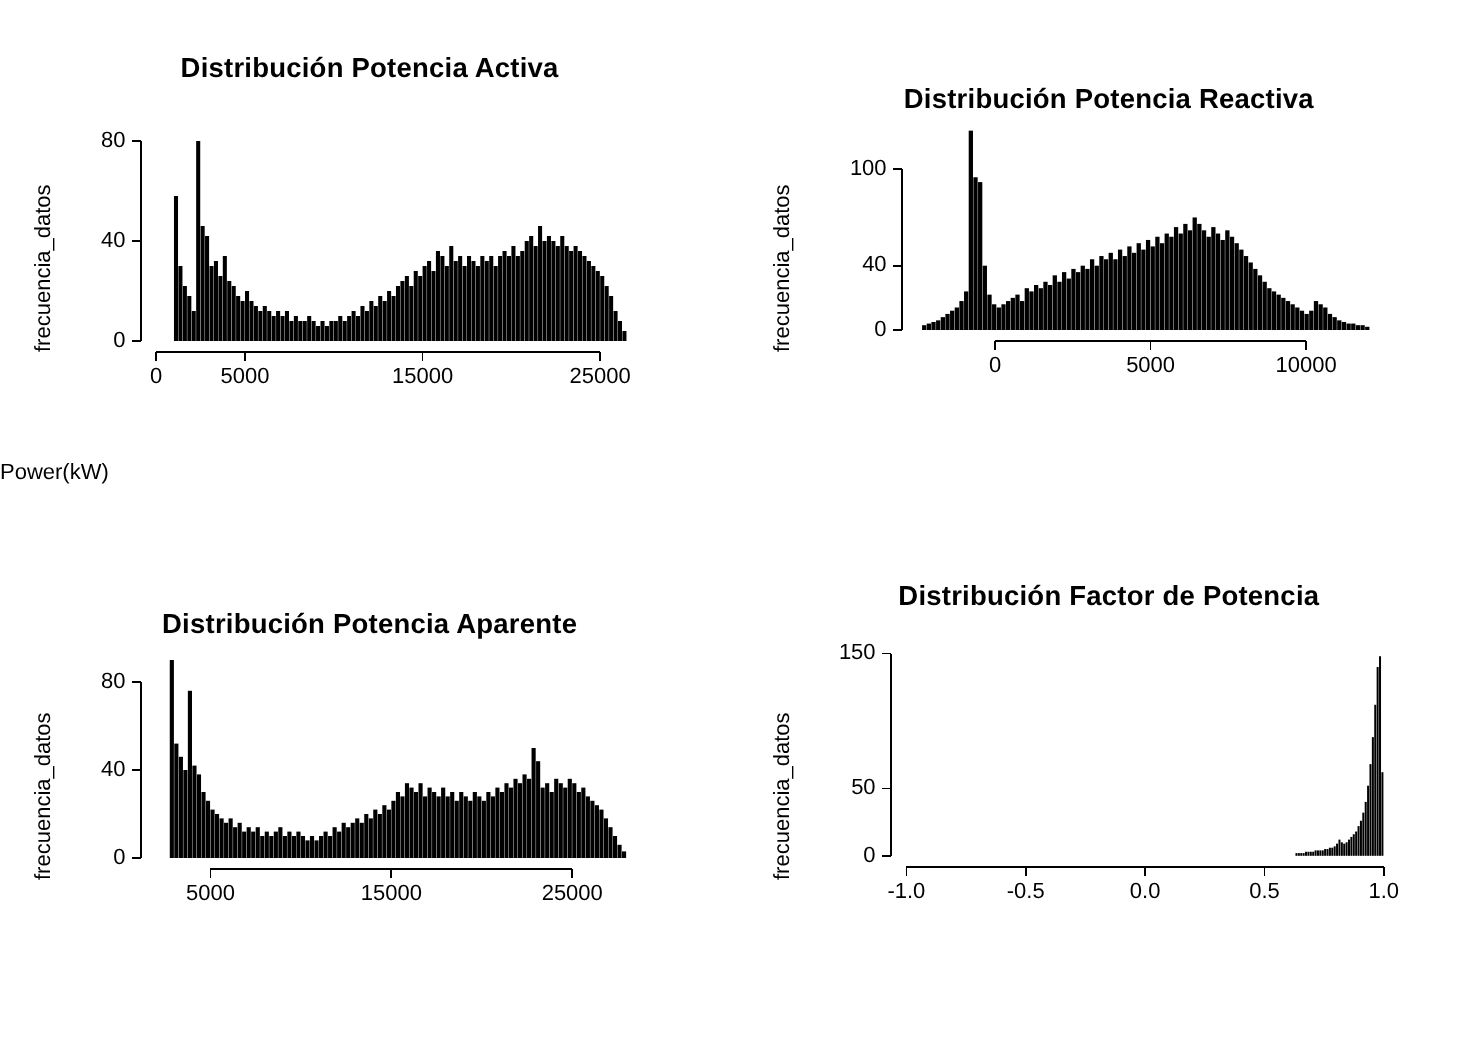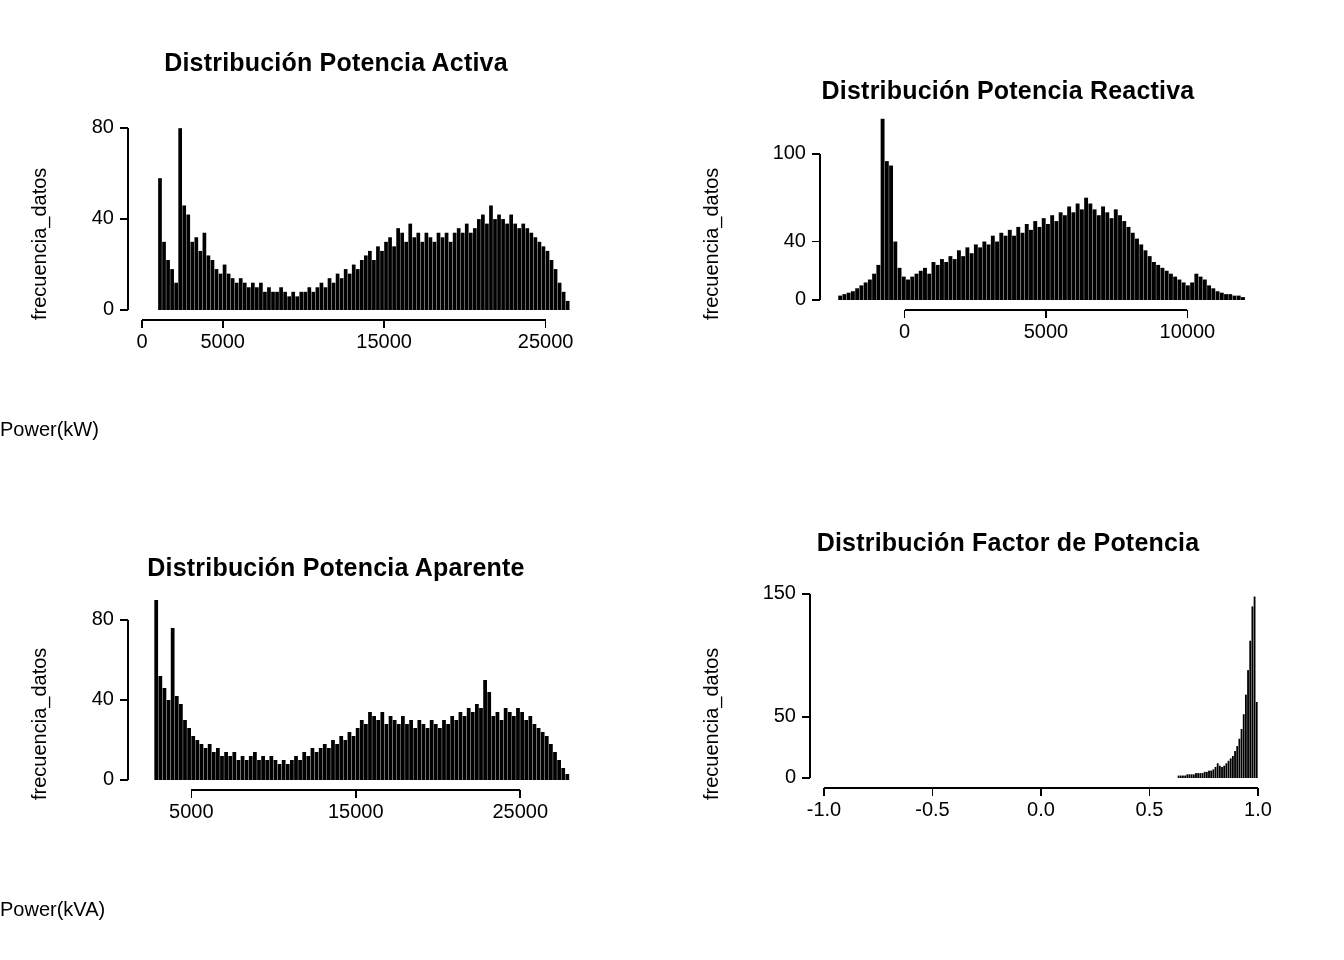--- a/index.html
+++ b/index.html
@@ -446,21 +446,20 @@
           <text x="-6" y="30" class="tick-label" text-anchor="end" dominant-baseline="middle">80</text>
           <line x1="71.33333333333333" y1="200" x2="400.22222222222223" y2="200" class="axis-line"></line>
           <line x1="71.33333333333333" y1="200" x2="71.33333333333333" y2="208" class="axis-line"></line>
           <text x="71.33333333333333" y="228" class="tick-label" text-anchor="middle">5000</text>
           <line x1="235.77777777777777" y1="200" x2="235.77777777777777" y2="208" class="axis-line"></line>
           <text x="235.77777777777777" y="228" class="tick-label" text-anchor="middle">15000</text>
           <line x1="400.22222222222223" y1="200" x2="400.22222222222223" y2="208" class="axis-line"></line>
           <text x="400.22222222222223" y="228" class="tick-label" text-anchor="middle">25000</text>
         </svg>
     </div>
-    <div class="xlabel" style="top:418px;">Power(kVA)</div>
   </div>
 
   <div class="panel">
     <div class="panel-title" style="top:48px;">Distribución Factor de Potencia</div>
     <div class="ylabel" style="left:28px; top:320px;">frecuencia_datos</div>
     <div class="plotbox" style="left:130px; top:108px; width:460px; height:200px;">
       <svg id="svg3" width="460" height="250" viewBox="0 0 460 250">
           <g>
             <rect x="375.71" y="187.55" width="1.82" height="2.45" class="bar"></rect>
             <rect x="377.88" y="187.55" width="1.82" height="2.45" class="bar"></rect>

